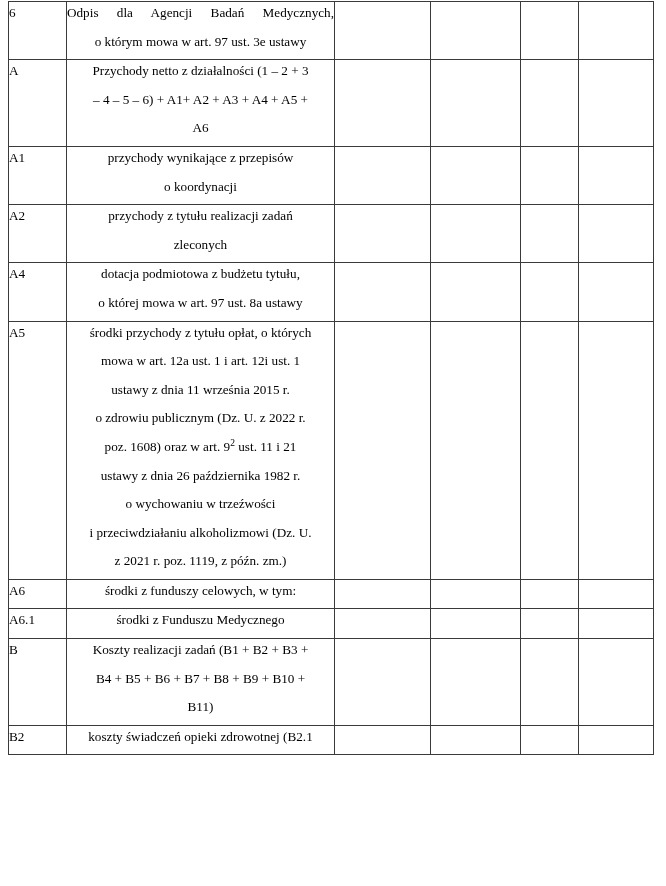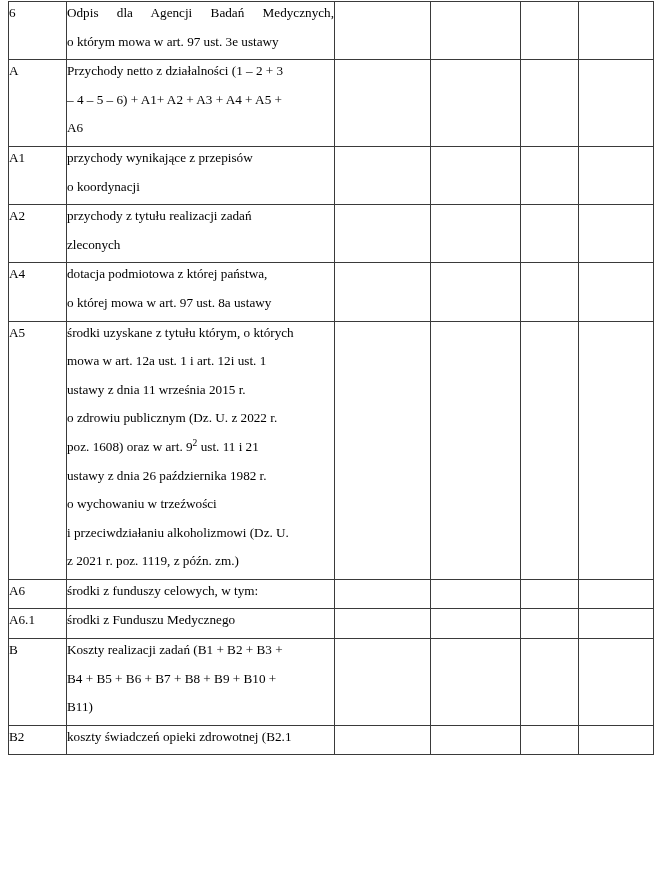--- a/index.html
+++ b/index.html
@@ -62,20 +62,21 @@
     padding: 0;
   }
 
   
   .ln {
     display: block;
     height: 28.6px;
     line-height: 22px;
     padding-top: 0px;
     white-space: nowrap;
+    text-align: center;
   }
 
   .ln.justify {
     white-space: normal;
     text-align: justify;
     text-align-last: justify;
   }
 
   .code-ln {
     display: block;
@@ -154,34 +155,34 @@
           <td class="cell-val">&nbsp;</td>
           <td class="cell-val">&nbsp;</td>
           <td class="cell-val">&nbsp;</td>
           <td class="cell-val">&nbsp;</td>
         </tr>
         <tr>
           <td class="cell-code">
             <span class="code-ln">A4</span>
           </td>
           <td class="cell-desc">
-            <span class="ln">dotacja podmiotowa z której państwa,</span>
+            <span class="ln">dotacja podmiotowa z budżetu tytułu,</span>
             <span class="ln">o której mowa w art. 97 ust. 8a ustawy</span>
           </td>
           <td class="cell-val">&nbsp;</td>
           <td class="cell-val">&nbsp;</td>
           <td class="cell-val">&nbsp;</td>
           <td class="cell-val">&nbsp;</td>
         </tr>
         <tr>
           <td class="cell-code">
             <span class="code-ln">A5</span>
           </td>
           <td class="cell-desc">
-            <span class="ln">środki uzyskane z tytułu którym, o których</span>
+            <span class="ln">środki przychody z tytułu opłat, o których</span>
             <span class="ln">mowa w art. 12a ust. 1 i art. 12i ust. 1</span>
             <span class="ln">ustawy z dnia 11 września 2015 r.</span>
             <span class="ln">o zdrowiu publicznym (Dz. U. z 2022 r.</span>
             <span class="ln">poz. 1608) oraz w art. 9<sup class="supnum">2</sup> ust. 11 i 21</span>
             <span class="ln">ustawy z dnia 26 października 1982 r.</span>
             <span class="ln">o wychowaniu w trzeźwości</span>
             <span class="ln">i przeciwdziałaniu alkoholizmowi (Dz. U.</span>
             <span class="ln">z 2021 r. poz. 1119, z późn. zm.)</span>
           </td>
           <td class="cell-val">&nbsp;</td>

